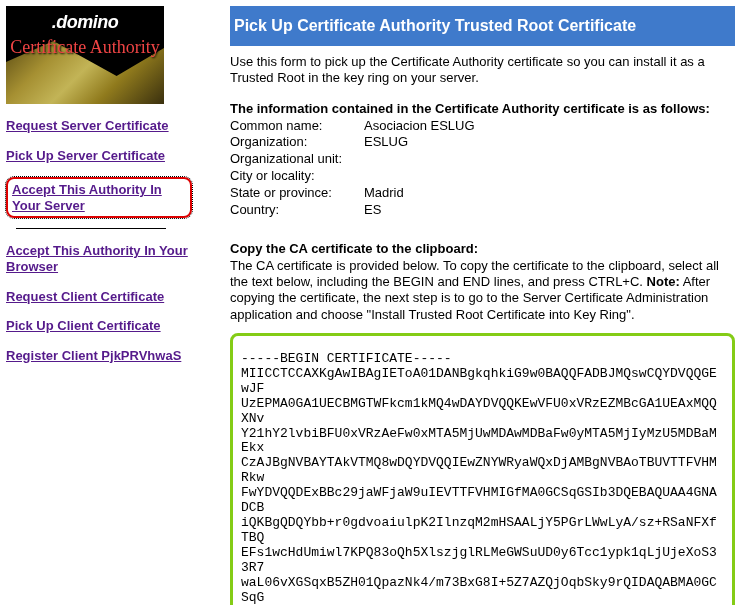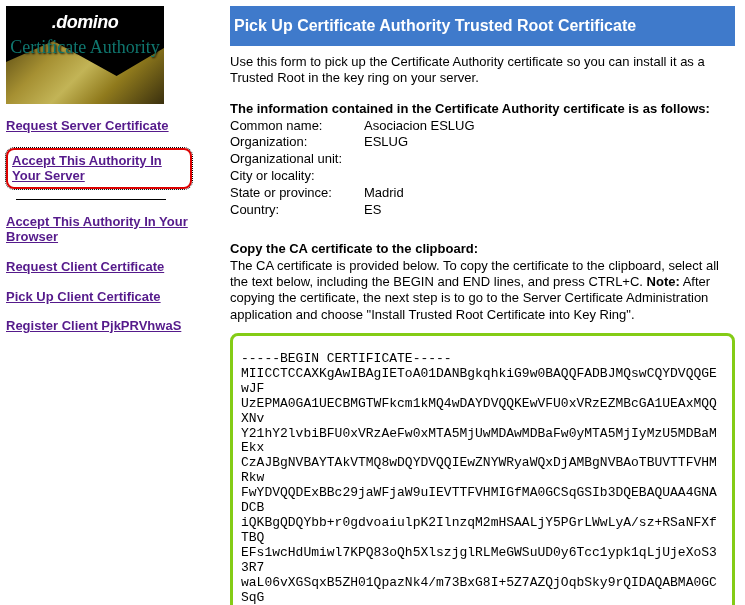--- a/index.html
+++ b/index.html
@@ -44,21 +44,21 @@
       left: 0; right: 0; bottom: 0; top: 28px;
       background: linear-gradient(135deg, #5a4a10 0%, #b8a038 30%, #d8c860 50%, #a08820 70%, #403510 100%);
       clip-path: polygon(0 40%, 30% 10%, 70% 60%, 100% 20%, 100% 100%, 0 100%);
       opacity: 0.9;
     }
     .logo-cert {
       position: absolute;
       top: 32px;
       left: 0; right: 0;
       text-align: center;
-      color: #0f766e;
+      color: #ef4444;
       font-family: "Times New Roman", serif;
       font-size: 18px;
       line-height: 1.1;
       text-shadow: 1px 1px 2px #000;
     }
     .nav-link {
       display: block;
       color: #551A8B;
       text-decoration: underline;
       font-family: Arial, sans-serif;
@@ -139,20 +139,21 @@
 <div class="container">
   <div class="sidebar">
     <div class="logo-box">
       <div class="logo-domino">.domino</div>
       <div class="logo-swoosh"></div>
       <div class="logo-cert">Certificate
 Authority</div>
     </div>
 
     <a href="#" class="nav-link">Request Server Certificate</a>
+    <a href="#" class="nav-link">Pick Up Server Certificate</a>
     <a href="#" class="nav-link highlighted">Accept This Authority In Your Server</a>
 
     <hr class="divider">
 
     <a href="#" class="nav-link">Accept This Authority In Your Browser</a>
     <a href="#" class="nav-link">Request Client Certificate</a>
     <a href="#" class="nav-link">Pick Up Client Certificate</a>
     <a href="#" class="nav-link">Register Client PjkPRVhwaS</a>
   </div>
 

